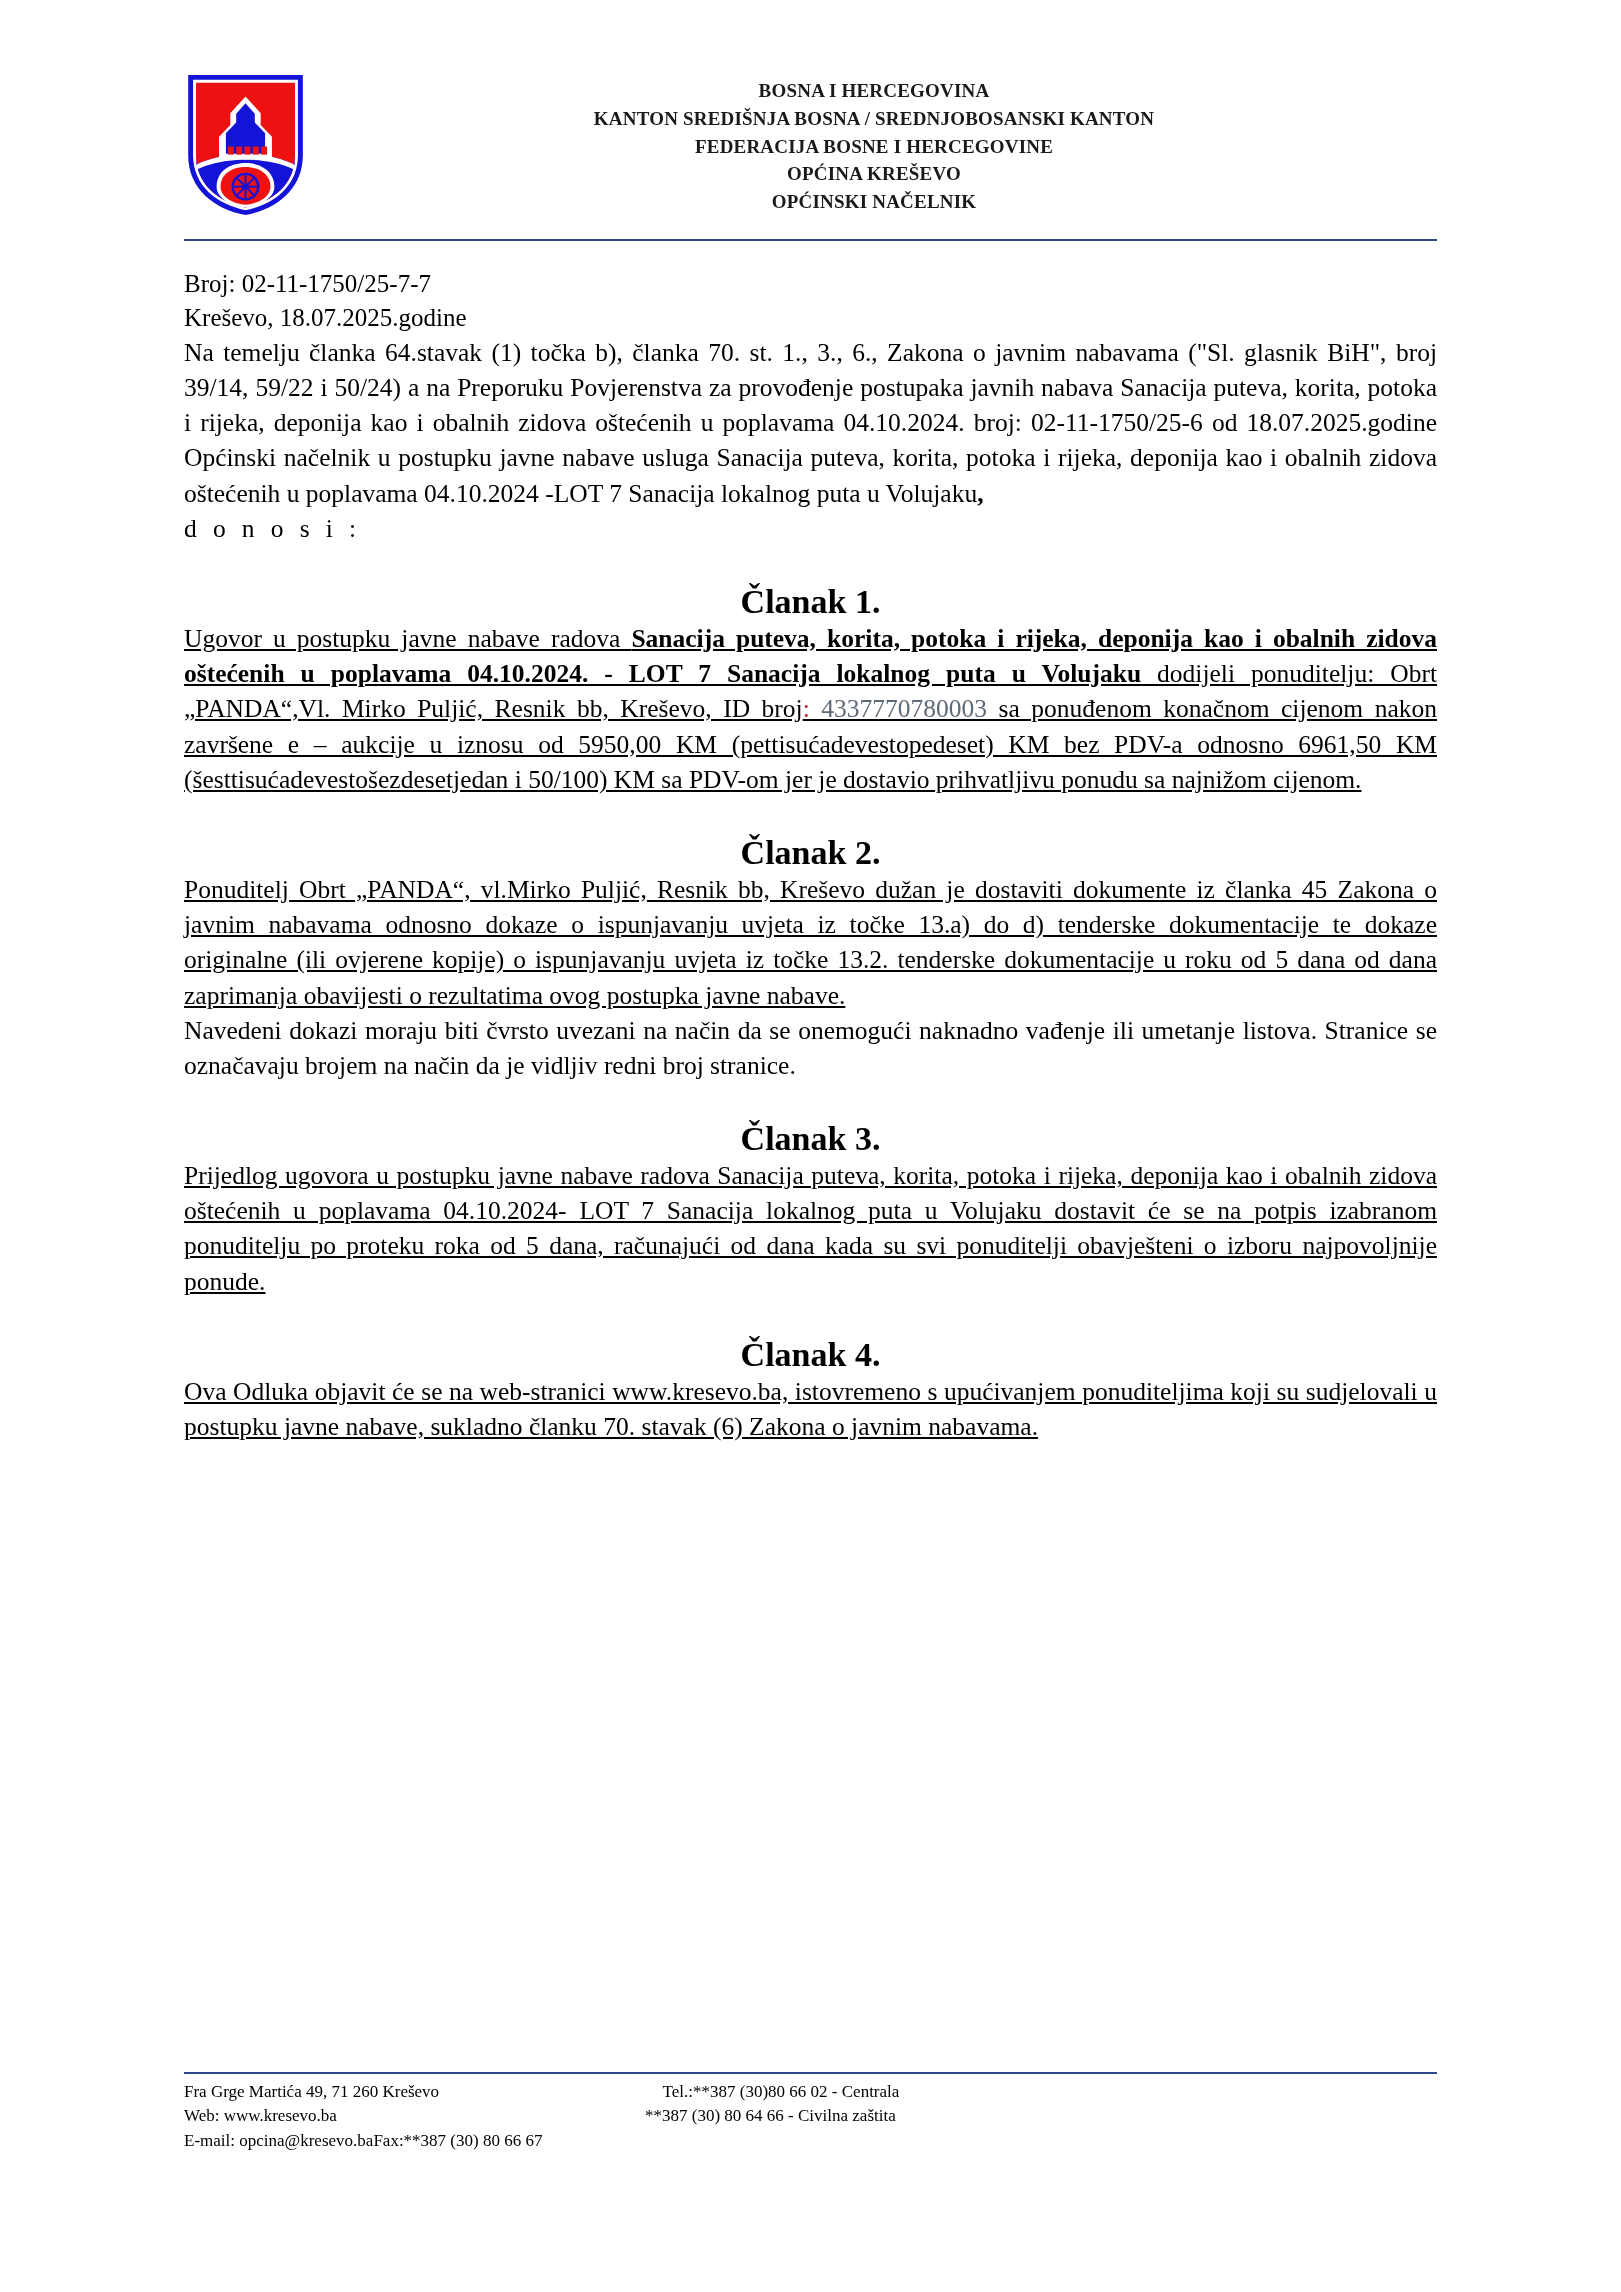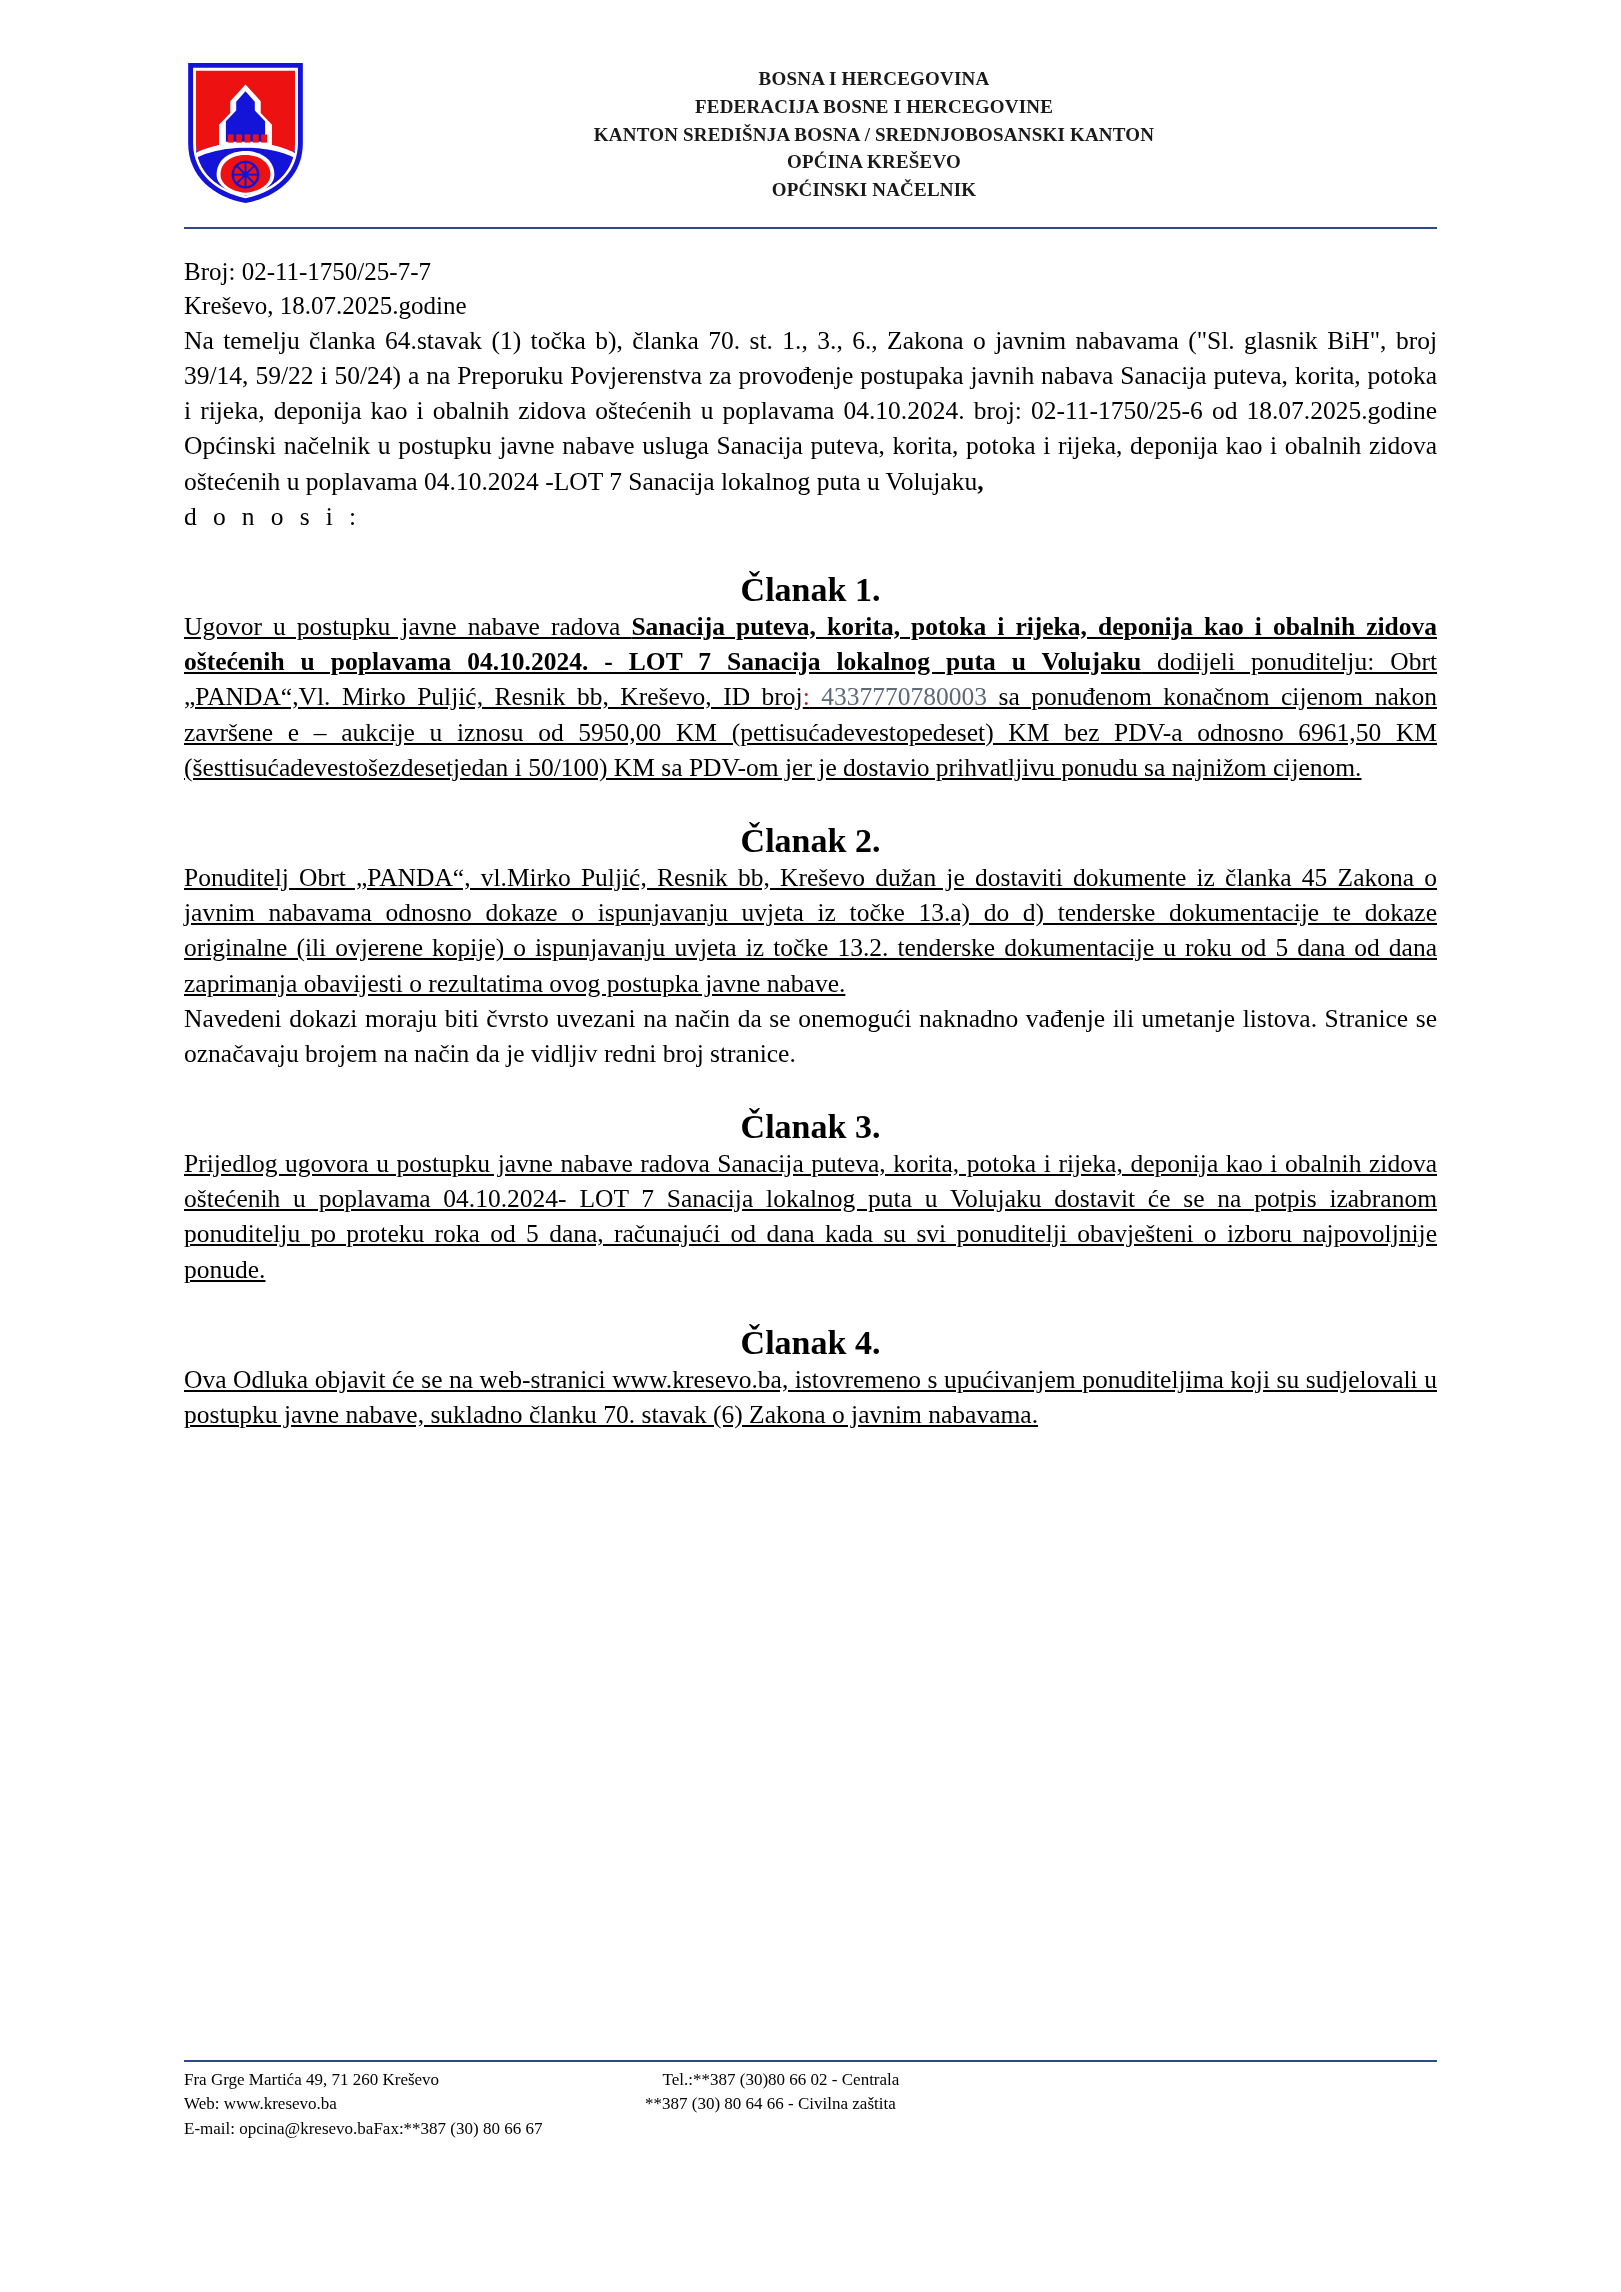--- a/index.html
+++ b/index.html
@@ -9,21 +9,21 @@
   }
   body {
     font-family: "Liberation Serif", "DejaVu Serif", serif;
     color: #000000;
   }
   .page {
     position: relative;
     width: 1621px;
     height: 2198px;
     background: #ffffff;
-    margin: 0 auto;
+    margin: 12px auto;
     box-sizing: border-box;
     padding: 0;
     overflow: hidden;
   }
 
   
   .letterhead {
     display: flex;
     align-items: flex-start;
     padding: 51px 147px 0 147px;
@@ -172,22 +172,22 @@
           <rect x="70" y="77" width="6" height="8.5"></rect>
           <rect x="78.5" y="77" width="6" height="8.5"></rect>
         </g>
 
         <rect x="38" y="85.5" width="49" height="3.2" fill="#ffffff"></rect>
       </svg>
     </div>
 
     <div class="org-lines">
       <div class="org-line">BOSNA I HERCEGOVINA</div>
+      <div class="org-line">KANTON SREDIŠNJA BOSNA / SREDNJOBOSANSKI KANTON</div>
       <div class="org-line">FEDERACIJA BOSNE I HERCEGOVINE</div>
-      <div class="org-line">KANTON SREDIŠNJA BOSNA / SREDNJOBOSANSKI KANTON</div>
       <div class="org-line">OPĆINA KREŠEVO</div>
       <div class="org-line">OPĆINSKI NAČELNIK</div>
     </div>
   </div>
 
   <div class="head-rule"></div>
 
   <div class="body-area">
 
     <div class="meta">

